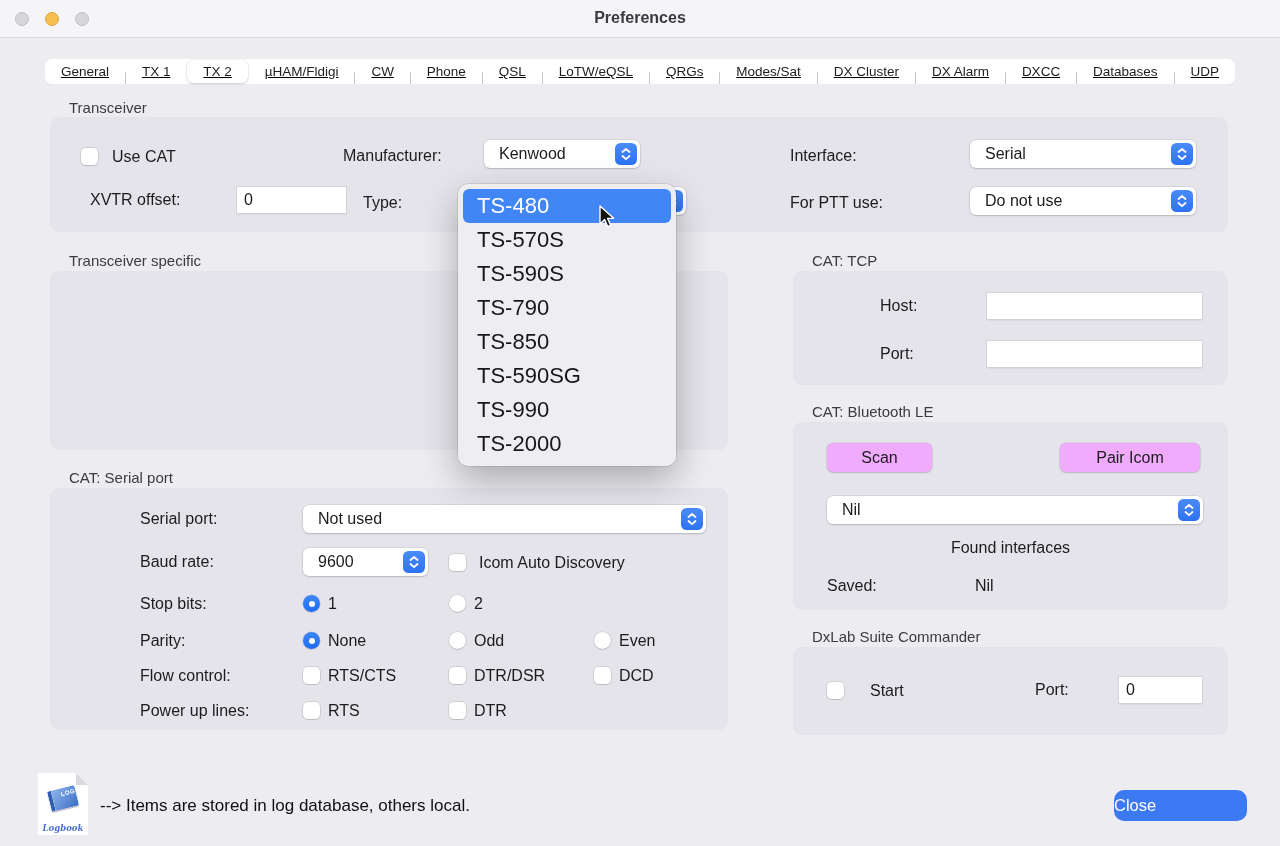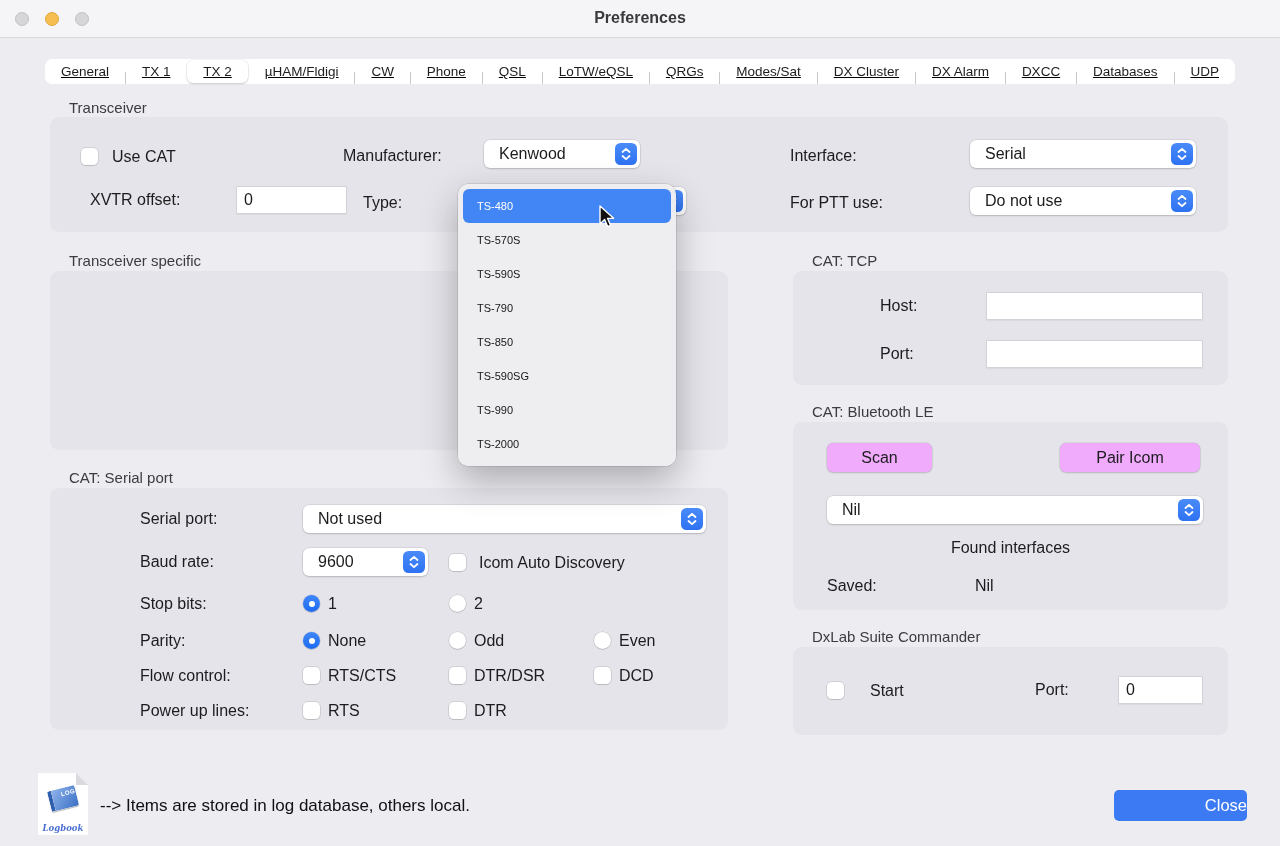--- a/index.html
+++ b/index.html
@@ -42,25 +42,25 @@
   .radio { position:absolute; width:17px; height:17px; background:#ffffff; border-radius:50%; box-shadow:0 0 0 0.5px rgba(0,0,0,0.18), 0 1px 1px rgba(0,0,0,0.1); }
   .radio.on { background:linear-gradient(#3f86f8,#1d6bf3); }
   .radio.on::after { content:""; position:absolute; left:5.5px; top:5.5px; width:6px; height:6px; background:#fff; border-radius:50%; }
   .ctl-lbl { position:absolute; font-size:16px; color:#1c1c1e; line-height:20px; white-space:nowrap; }
 
   
   .btn-white { position:absolute; height:29px; background:#f0abfc; border-radius:6px; box-shadow:0 0 0 0.5px rgba(0,0,0,0.12), 0 1px 2px rgba(0,0,0,0.15); font-size:16px; color:#1c1c1e; text-align:center; line-height:29px; }
 
   
   .menu { position:absolute; left:458px; top:184px; width:218px; background:rgba(238,238,241,0.98); border-radius:10px; box-shadow:0 0 0 0.5px rgba(0,0,0,0.18), 0 14px 36px rgba(0,0,0,0.28); padding:5px 0; z-index:20; }
-  .menu-item { height:34px; line-height:34px; padding-left:19px; font-size:11px; color:#17171a; white-space:nowrap; }
+  .menu-item { height:34px; line-height:34px; padding-left:19px; font-size:22px; color:#17171a; white-space:nowrap; }
   .menu-item.hl { background:#4285f5; color:#ffffff; margin:0 5px; padding-left:14px; border-radius:6px; }
 
   
-  .btn-blue { position:absolute; background:#3b7af3; border-radius:5px; color:#ffffff; font-size:16.5px; text-align:right; }
+  .btn-blue { position:absolute; background:#3b7af3; border-radius:10px; color:#ffffff; font-size:16.5px; text-align:left; }
 
   
   .docicon { position:absolute; left:38px; top:773px; width:50px; height:62px; }
   .doc-page { position:absolute; inset:0; background:#ffffff; clip-path:polygon(0 0, 38px 0, 50px 12px, 50px 62px, 0 62px); box-shadow:0 0 0 1px #cdcdd1; }
   .doc-fold { position:absolute; left:38px; top:0; width:12px; height:12px; background:#dadade; clip-path:polygon(0 0, 100% 100%, 0 100%); }
   .doc-book { position:absolute; left:11px; top:15px; width:28px; height:21px; background:linear-gradient(135deg,#8fb3ec,#3a6fc4); border-left:4px solid #2f5fae; border-radius:2px; transform:rotate(-14deg); box-shadow:0 1px 1px rgba(0,0,0,0.3); }
   .doc-book span { display:block; font-size:6px; font-weight:bold; color:#fff; padding:3px 0 0 9px; letter-spacing:0.5px; }
   .doc-label { position:absolute; left:0; bottom:2px; width:50px; text-align:center; font-family:"DejaVu Serif", serif; font-style:italic; font-weight:bold; font-size:8.5px; color:#4a6fd0; }
 
   .note { position:absolute; font-size:17px; color:#111114; line-height:24px; }

